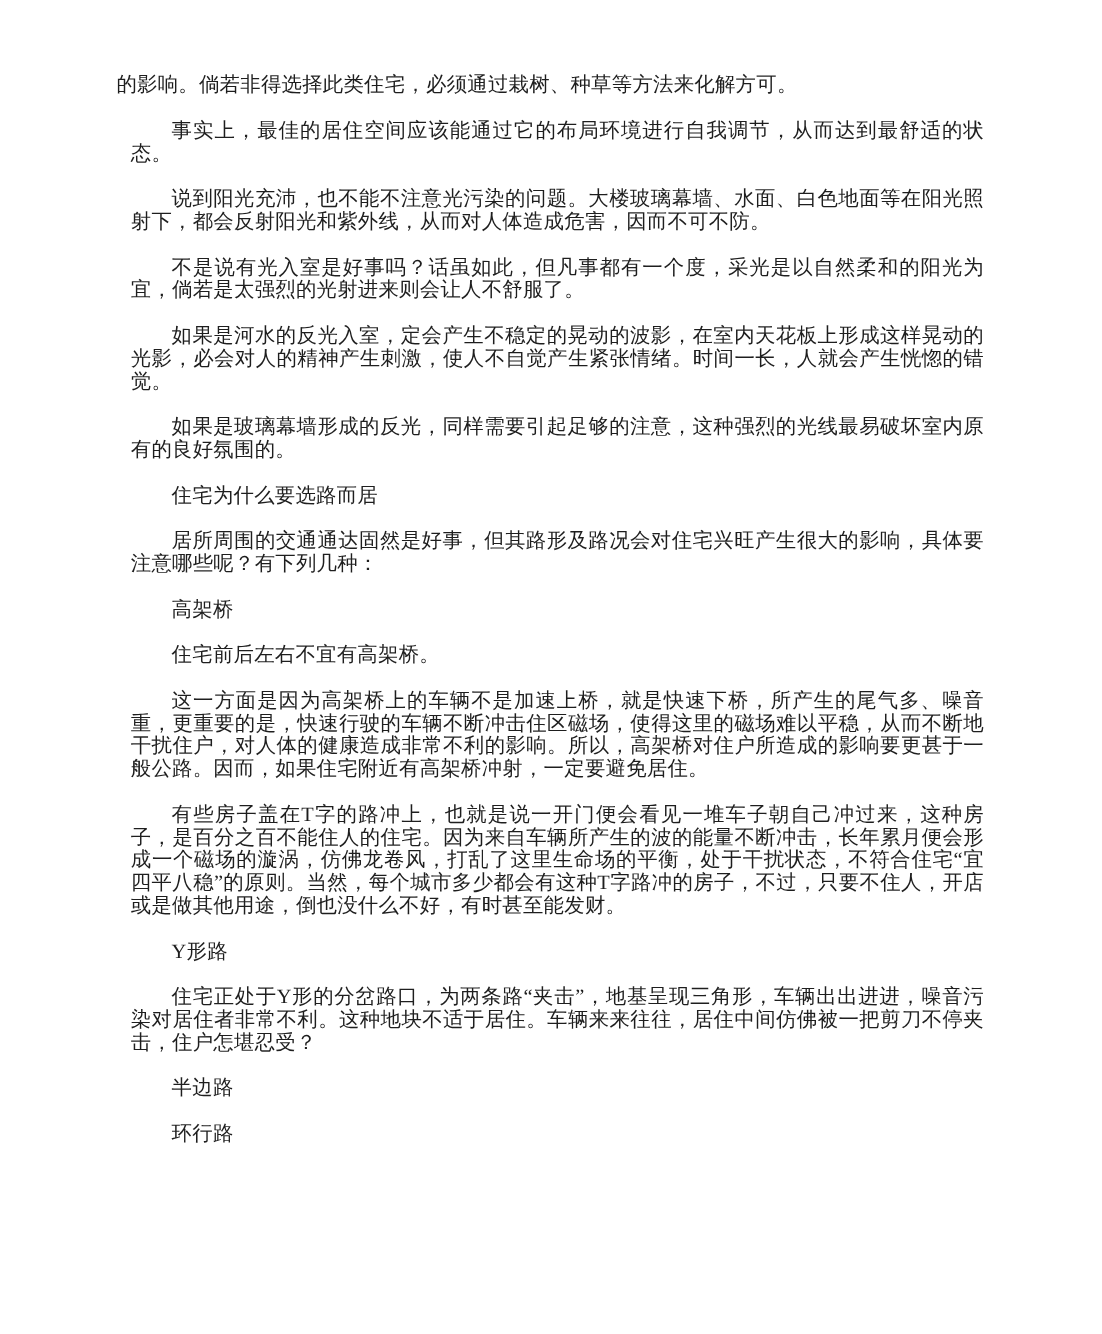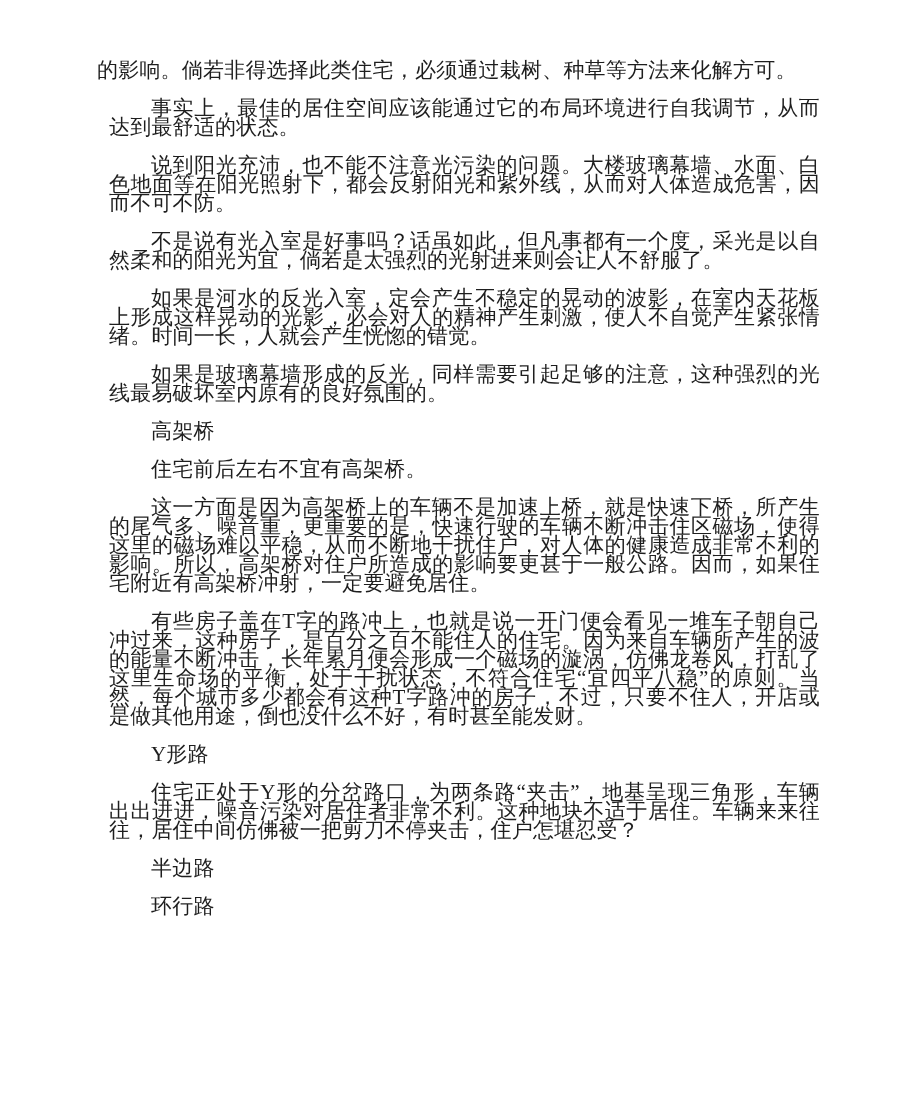--- a/index.html
+++ b/index.html
@@ -17,21 +17,21 @@
   .content {
     position: absolute;
     left: 97px;
     top: 61px;
     width: 723px;
     font-family: "Liberation Serif", "DejaVu Serif", serif;
     color: #1e1e1e;
   }
   .content p {
     margin: 0 0 19px 0;
-    font-size: 21px;
+    font-size: 17px;
     line-height: 19px;
     letter-spacing: 0.2px;
     text-align: justify;
     word-break: break-all;
   }
   .content p.indent {
     text-indent: 2em;
     margin-left: 12px;
   }
 </style>
@@ -39,20 +39,22 @@
 <body>
 
 <div class="page">
   <div class="content" id="document-content" style="color: rgb(30, 30, 30);">
       <p>的影响。倘若非得选择此类住宅，必须通过栽树、种草等方法来化解方可。</p>
       <p class="indent">事实上，最佳的居住空间应该能通过它的布局环境进行自我调节，从而达到最舒适的状态。</p>
       <p class="indent">说到阳光充沛，也不能不注意光污染的问题。大楼玻璃幕墙、水面、白色地面等在阳光照射下，都会反射阳光和紫外线，从而对人体造成危害，因而不可不防。</p>
       <p class="indent">不是说有光入室是好事吗？话虽如此，但凡事都有一个度，采光是以自然柔和的阳光为宜，倘若是太强烈的光射进来则会让人不舒服了。</p>
       <p class="indent">如果是河水的反光入室，定会产生不稳定的晃动的波影，在室内天花板上形成这样晃动的光影，必会对人的精神产生刺激，使人不自觉产生紧张情绪。时间一长，人就会产生恍惚的错觉。</p>
       <p class="indent">如果是玻璃幕墙形成的反光，同样需要引起足够的注意，这种强烈的光线最易破坏室内原有的良好氛围的。</p>
+      <p class="indent">住宅为什么要选路而居</p>
+      <p class="indent">居所周围的交通通达固然是好事，但其路形及路况会对住宅兴旺产生很大的影响，具体要注意哪些呢？有下列几种：</p>
       <p class="indent">高架桥</p>
       <p class="indent">住宅前后左右不宜有高架桥。</p>
       <p class="indent">这一方面是因为高架桥上的车辆不是加速上桥，就是快速下桥，所产生的尾气多、噪音重，更重要的是，快速行驶的车辆不断冲击住区磁场，使得这里的磁场难以平稳，从而不断地干扰住户，对人体的健康造成非常不利的影响。所以，高架桥对住户所造成的影响要更甚于一般公路。因而，如果住宅附近有高架桥冲射，一定要避免居住。</p>
       <p class="indent">有些房子盖在T字的路冲上，也就是说一开门便会看见一堆车子朝自己冲过来，这种房子，是百分之百不能住人的住宅。因为来自车辆所产生的波的能量不断冲击，长年累月便会形成一个磁场的漩涡，仿佛龙卷风，打乱了这里生命场的平衡，处于干扰状态，不符合住宅“宜四平八稳”的原则。当然，每个城市多少都会有这种T字路冲的房子，不过，只要不住人，开店或是做其他用途，倒也没什么不好，有时甚至能发财。</p>
       <p class="indent">Y形路</p>
       <p class="indent">住宅正处于Y形的分岔路口，为两条路“夹击”，地基呈现三角形，车辆出出进进，噪音污染对居住者非常不利。这种地块不适于居住。车辆来来往往，居住中间仿佛被一把剪刀不停夹击，住户怎堪忍受？</p>
       <p class="indent">半边路</p>
       <p class="indent">环行路</p>
     </div>
 </div>

